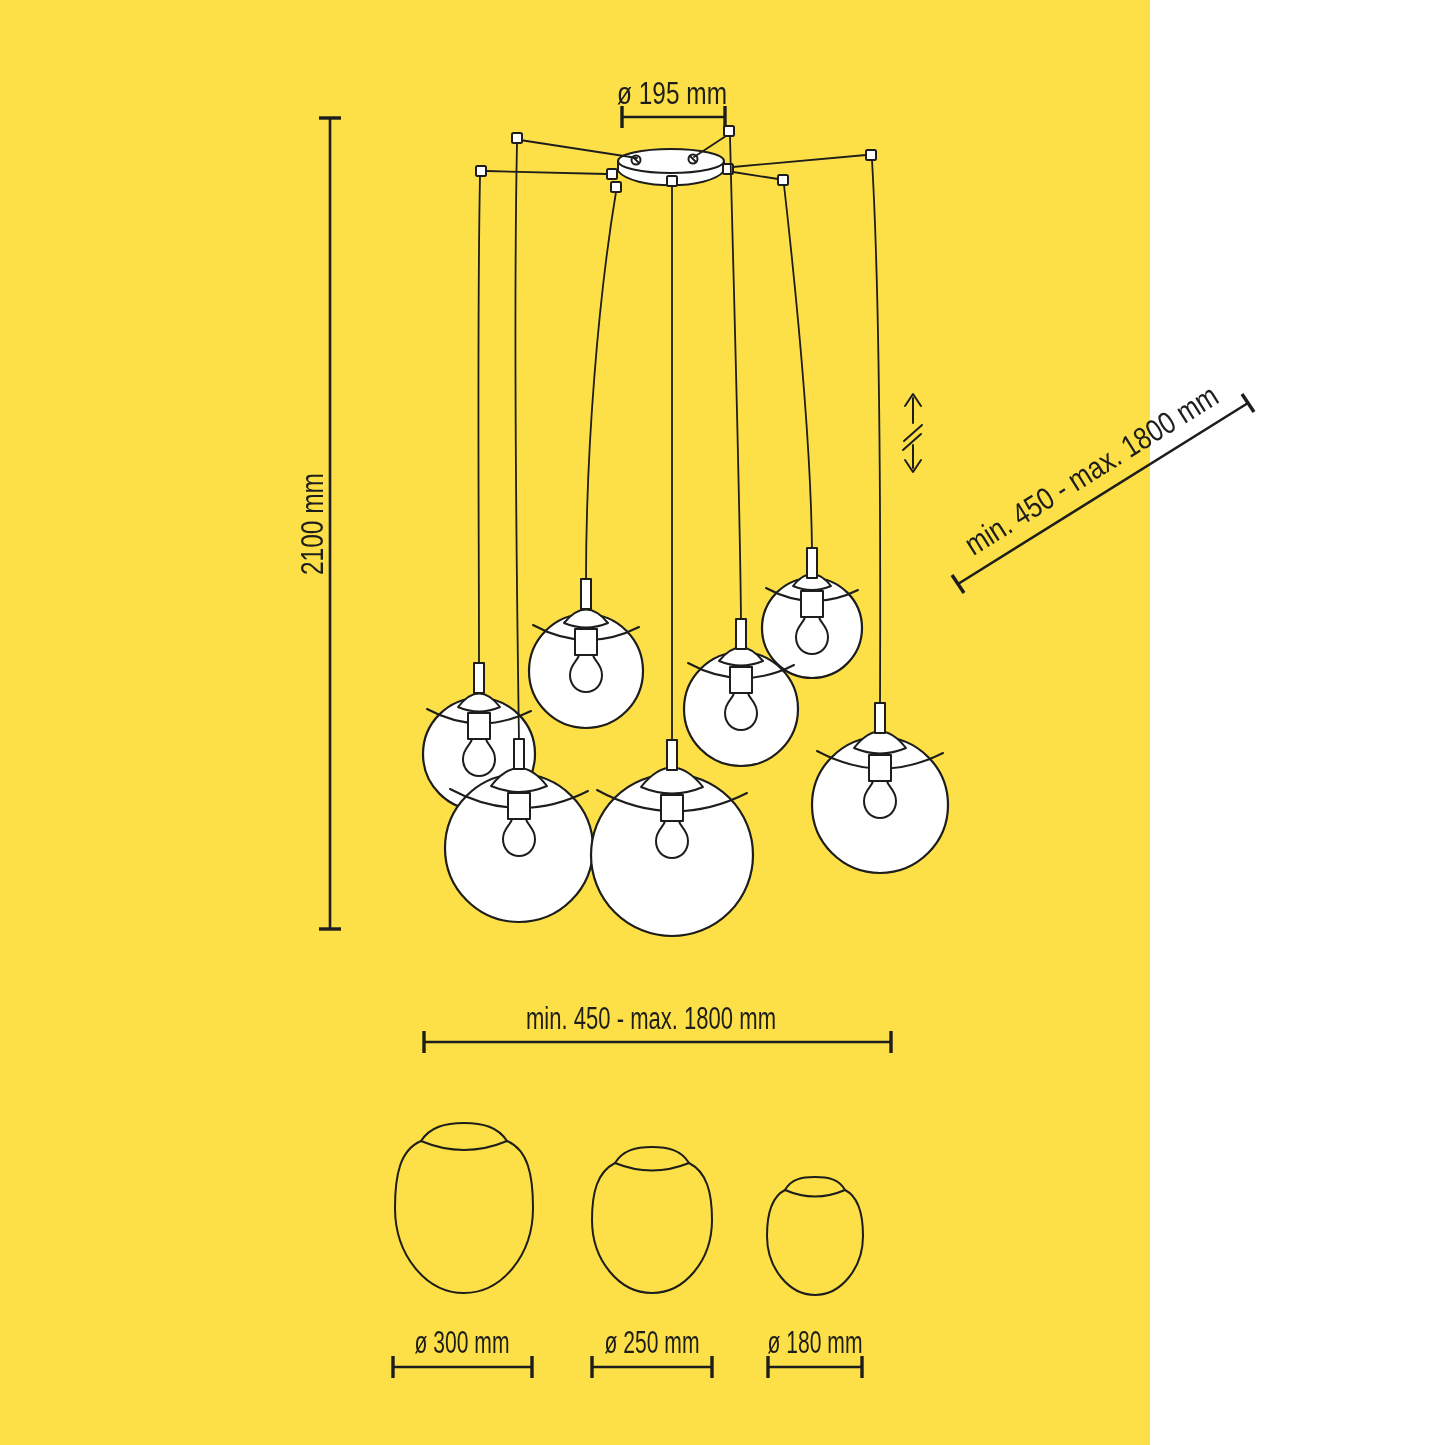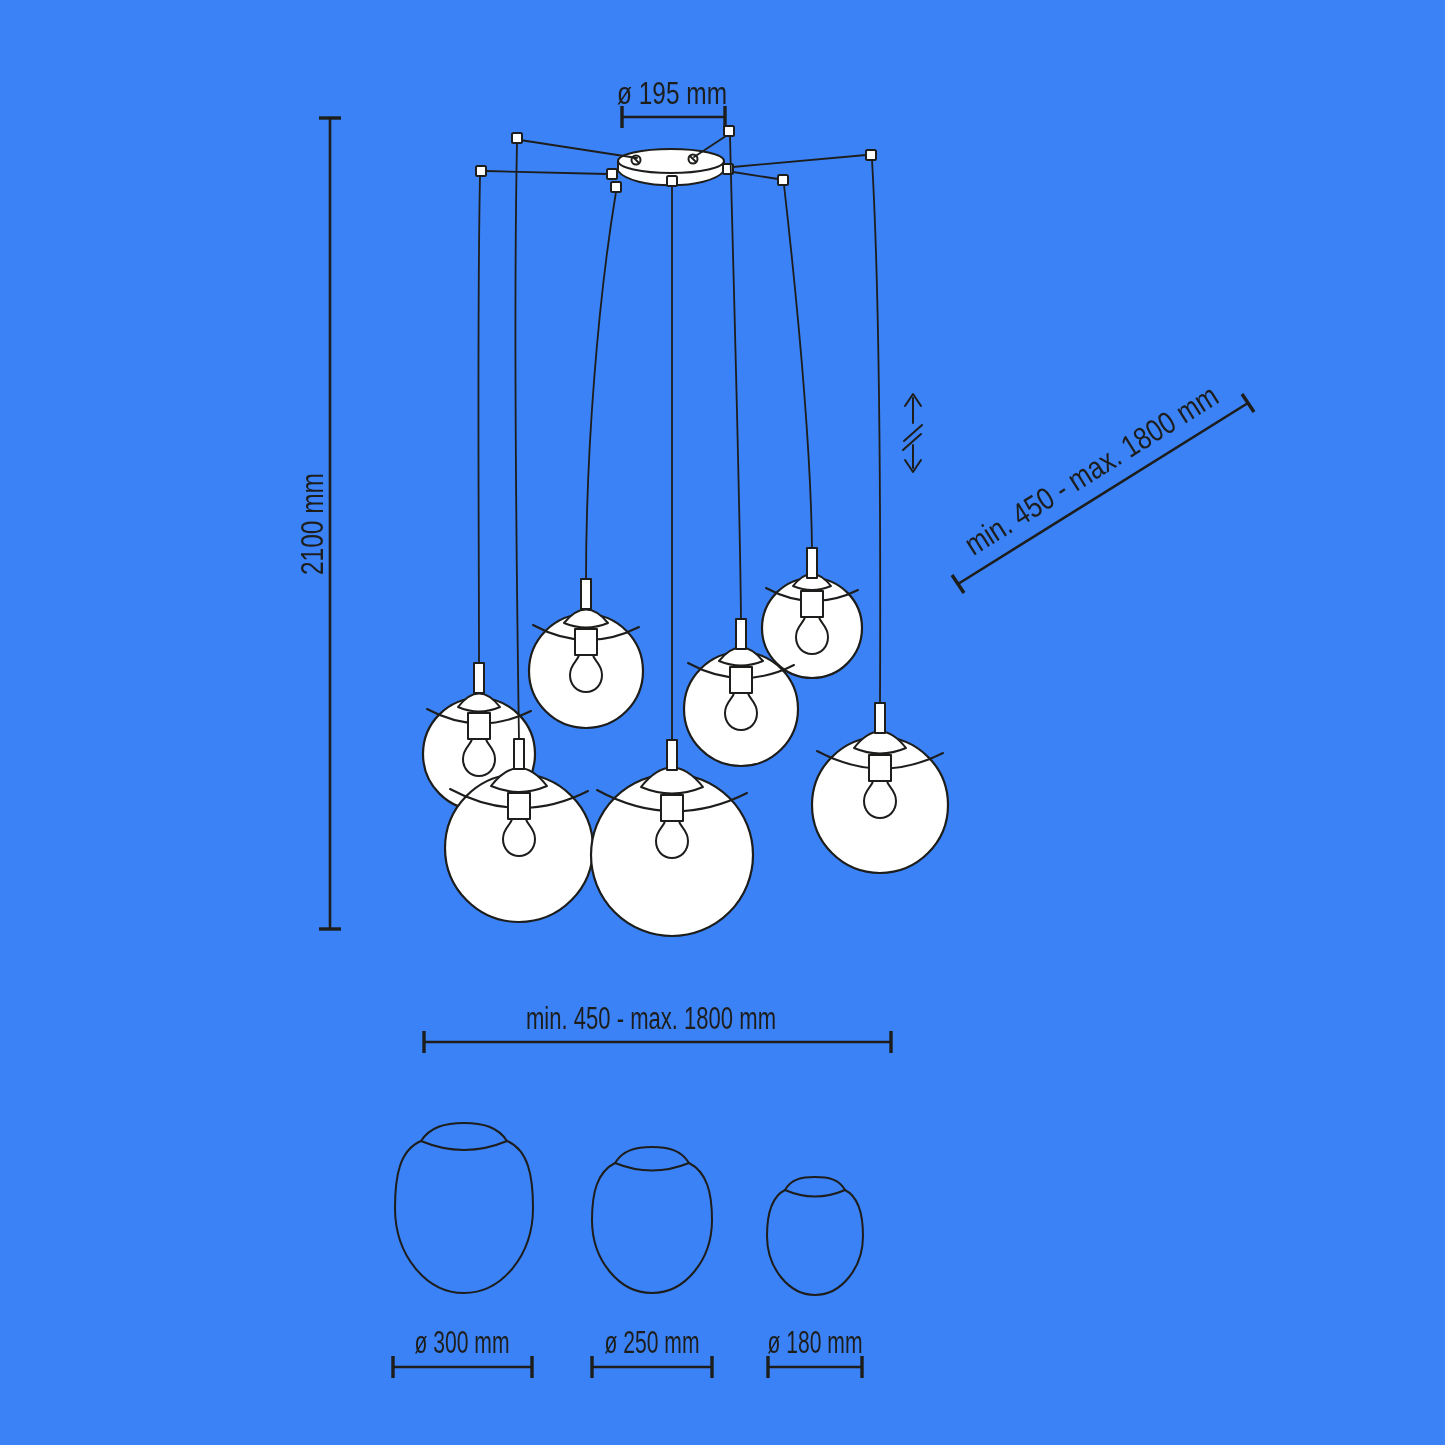--- a/index.html
+++ b/index.html
@@ -1,16 +1,16 @@
 <!DOCTYPE html>
 <html><head>
 <meta charset="utf-8">
 <style>
   html,body{margin:0;padding:0;background:#ffffff;}
-  .stage{width:1445px;height:1445px;background:#3b82f6;position:relative;font-family:"Liberation Sans",sans-serif;}
+  .stage{width:1150px;height:1445px;background:#fde047;position:relative;font-family:"Liberation Sans",sans-serif;}
   svg{display:block;}
   .ln   {stroke:#1d1d1b;fill:none;stroke-width:2;stroke-linecap:round;stroke-linejoin:round;}
   .glass{stroke:#1d1d1b;fill:#ffffff;stroke-width:2.2;}
   .wfill{stroke:#1d1d1b;fill:#ffffff;stroke-width:2;stroke-linejoin:round;}
   .thin {stroke:#1d1d1b;fill:none;stroke-width:1.8;stroke-linecap:round;}
   .dim  {stroke:#1d1d1b;fill:none;stroke-width:2.6;stroke-linecap:butt;}
   .tick {stroke:#1d1d1b;fill:none;stroke-width:3.4;stroke-linecap:butt;}
   .txt  {font-family:"Liberation Sans",sans-serif;font-size:31px;fill:#1d1d1b;}
 </style>
 </head>

